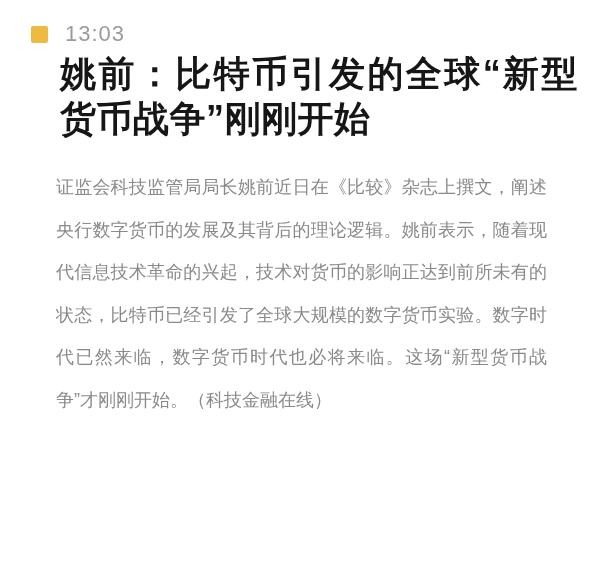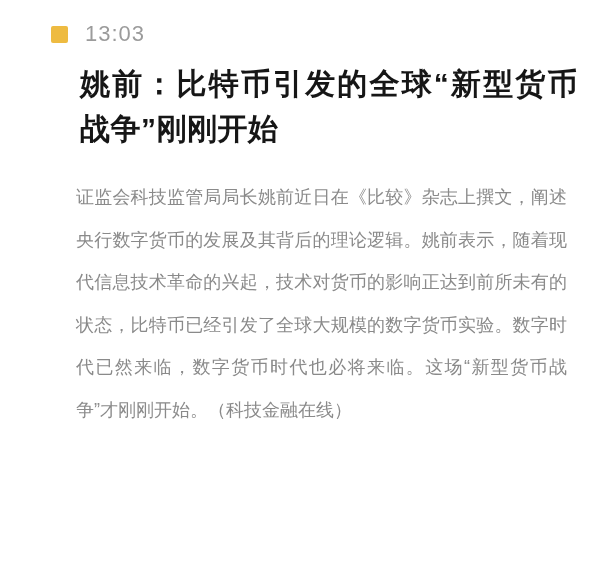--- a/index.html
+++ b/index.html
@@ -7,21 +7,20 @@
     width: 600px;
     background: #ffffff;
     font-family: "Liberation Sans", "DejaVu Sans", sans-serif;
   }
   .page {
     position: relative;
     width: 600px;
     height: 561px;
     background: #ffffff;
     overflow: hidden;
-    padding-left: 20px;
   }
   .meta-row {
     display: flex;
     align-items: center;
     padding: 24px 0 0 31px;
     height: 44px;
   }
   .bullet {
     display: inline-block;
     width: 17px;
@@ -34,22 +33,22 @@
     margin-left: 17px;
     font-size: 22px;
     line-height: 22px;
     color: #9b9b9b;
     letter-spacing: 1px;
   }
   .news-item {
     display: block;
   }
   .title {
-    margin: 17px 22px 0 60px;
-    font-size: 30px;
+    margin: 7px 22px 0 60px;
+    font-size: 36px;
     font-weight: 700;
     color: #161616;
     line-height: 45px;
     letter-spacing: 0.5px;
     text-align: justify;
   }
   .body-text {
     margin: 25px 53px 0 56px;
     width: 491px;
     font-size: 18px;

